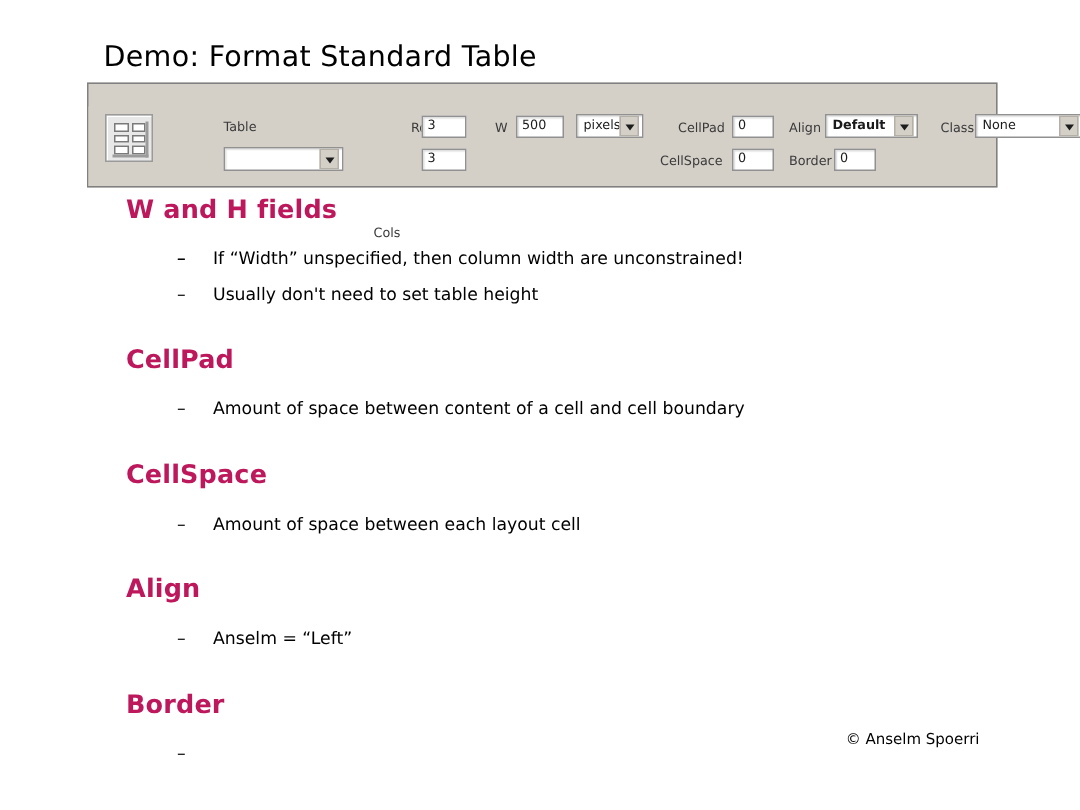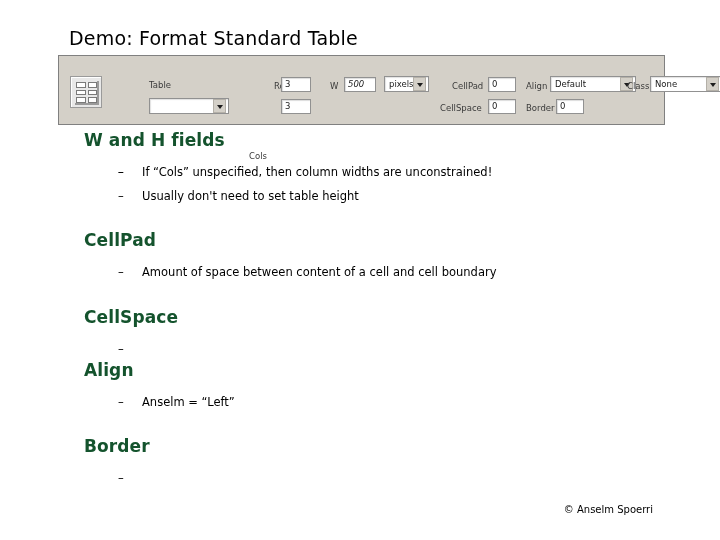--- a/index.html
+++ b/index.html
@@ -175,21 +175,21 @@
     left: 0;
     top: 130px;
     width: 720px;
   }
   .h-block {
     position: relative;
   }
   .h1 {
     font-size: 17px;
     font-weight: bold;
-    color: #14532d;
+    color: #be185d;
     margin: 0 0 0 84px;
     letter-spacing: 0.1px;
     white-space: nowrap;
   }
   .bullets {
     margin: 0;
     padding: 0;
     list-style: none;
   }
   .bullets li {
@@ -210,21 +210,21 @@
     color: #000000;
   }
 
   .sp-1 { height: 11px; }
   .sp-2 { height: 22px; }
 
   
   .footer {
     position: absolute;
     right: 67px;
-    top: 504px;
+    top: 488px;
     font-size: 10px;
     color: #000000;
     white-space: nowrap;
   }
 </style>
 </head>
 <body>
 
 <div class="slide-title">Demo: Format Standard Table</div>
 
@@ -251,34 +251,34 @@
       <span class="arrow"></span>
     </div>
 
     <div class="fld-label" style="left:188px; top:9px;padding-left:27px;">Rows</div>
     <div class="fld-input" style="left:222px; top:6px; width:30px;">3</div>
 
     <div class="fld-label" style="left:190px; top:31px;margin-top:48px;">Cols</div>
     <div class="fld-input" style="left:222px; top:28px; width:30px;">3</div>
 
     <div class="fld-label" style="left:271px; top:9px;">W</div>
-    <div class="fld-input" style="left:285px; top:6px; width:32px;font-style:italic;">500</div>
+    <div class="fld-input" style="left:285px; top:6px; width:32px;">500</div>
     <div class="fld-select" style="left:325px; top:5px; width:45px;">
       <span>pixels</span>
       <span class="arrow"></span>
     </div>
 
     <div class="fld-label" style="left:393px; top:9px;">CellPad</div>
     <div class="fld-input" style="left:429px; top:6px; width:28px;">0</div>
 
     <div class="fld-label" style="left:381px; top:31px;">CellSpace</div>
     <div class="fld-input" style="left:429px; top:28px; width:28px;">0</div>
 
     <div class="fld-label" style="left:467px; top:9px;">Align</div>
-    <div class="fld-select" style="left:491px; top:5px; width:86px;">
+    <div class="fld-select" style="left:491px; top:5px; width:62px;font-weight:bold;">
       <span>Default</span>
       <span class="arrow"></span>
     </div>
 
     <div class="fld-label" style="left:467px; top:31px;">Border</div>
     <div class="fld-input" style="left:497px; top:28px; width:28px;">0</div>
 
     <div class="fld-label" style="left:568px; top:9px;">Class</div>
     <div class="fld-select" style="left:591px; top:5px; width:72px;">
       <span>None</span>
@@ -288,60 +288,60 @@
   </div>
 </div>
 
 <div class="content">
 
   <div class="h-block">
     <div class="h1">W and H fields</div>
     <div class="sp-1"></div>
     <ul class="bullets">
       <li><span class="dash">–</span></li>
-      <li><span class="dash">–</span><span>If “Cols” unspecified, then column widths are unconstrained!</span></li>
+      <li><span class="dash">–</span><span>If “Width” unspecified, then column width are unconstrained!</span></li>
       <li><span class="dash">–</span><span>Usually don't need to set table height</span></li>
     </ul>
   </div>
 
   <div class="sp-2"></div>
 
   <div class="h-block">
     <div class="h1">CellPad</div>
     <div class="sp-1"></div>
     <ul class="bullets">
       <li><span class="dash">–</span><span>Amount of space between content of a cell and cell boundary</span></li>
     </ul>
   </div>
 
   <div class="sp-2"></div>
 
   <div class="h-block">
     <div class="h1">CellSpace</div>
     <div class="sp-1"></div>
     <ul class="bullets">
+      <li><span class="dash">–</span><span>Amount of space between each layout cell</span></li>
+    </ul>
+  </div>
+
+  <div class="sp-2"></div>
+
+  <div class="h-block">
+    <div class="h1">Align</div>
+    <div class="sp-1"></div>
+    <ul class="bullets">
+      <li><span class="dash">–</span><span>Anselm = “Left”</span></li>
+    </ul>
+  </div>
+
+  <div class="sp-2"></div>
+
+  <div class="h-block">
+    <div class="h1">Border</div>
+    <div class="sp-1"></div>
+    <ul class="bullets">
       <li><span class="dash">–</span></li>
     </ul>
   </div>
 
-  <div class="sp-2"></div>
-
-  <div class="h-block">
-    <div class="h1">Align</div>
-    <div class="sp-1"></div>
-    <ul class="bullets">
-      <li><span class="dash">–</span><span>Anselm = “Left”</span></li>
-    </ul>
-  </div>
-
-  <div class="sp-2"></div>
-
-  <div class="h-block">
-    <div class="h1">Border</div>
-    <div class="sp-1"></div>
-    <ul class="bullets">
-      <li><span class="dash">–</span></li>
-    </ul>
-  </div>
-
 </div>
 
 <div class="footer">© Anselm Spoerri</div>
 
 </body></html>

